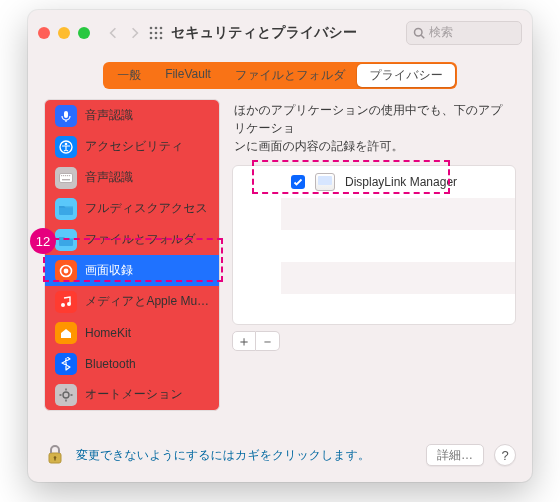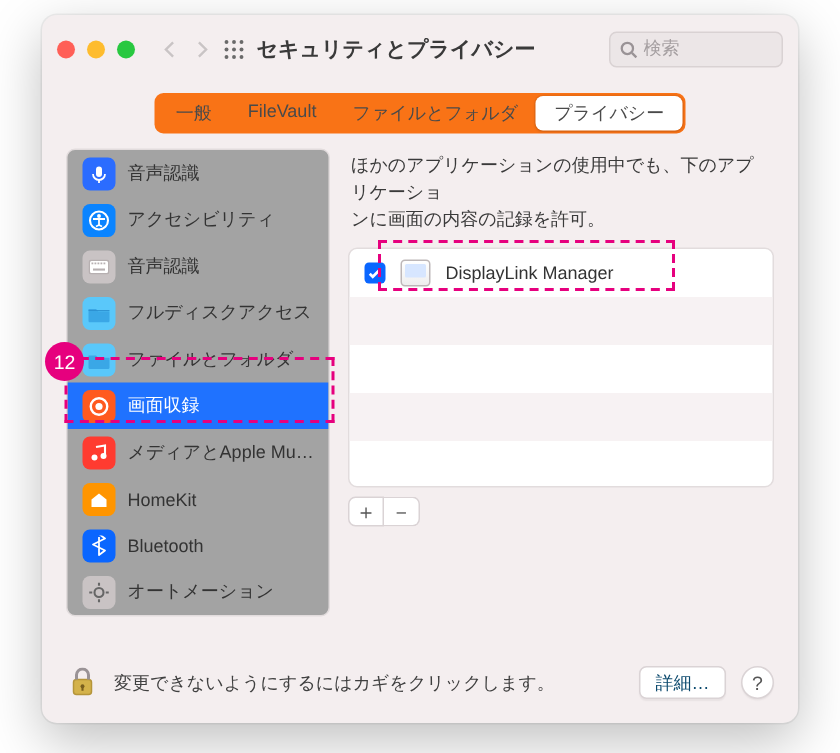--- a/index.html
+++ b/index.html
@@ -29,21 +29,21 @@
 
   
   .tabs-wrap { display:flex; justify-content:center; padding:6px 0 10px; }
   .tabs { display:flex; background:#f97316; border-radius:6px; padding:2px; gap:0; }
   .tab { padding:3px 12px; font-size:12px; color:#4a4a4a; border-radius:5px; }
   .tab.active { background:#fff; box-shadow:0 0 0 1px rgba(0,0,0,0.05), 0 1px 2px rgba(0,0,0,0.1); }
 
   
   .main { display:flex; padding:0 16px 0 16px; gap:12px; height:312px; }
   .sidebar {
-    width:176px; background:#a3a3a3; border:1px solid #e2dcdd; border-radius:6px; overflow:hidden;
+    width:176px; background:#ef4444; border:1px solid #e2dcdd; border-radius:6px; overflow:hidden;
     position:relative;
   }
   .sb-list { list-style:none; }
   .sb-item { display:flex; align-items:center; height:31px; padding:0 8px 0 10px; gap:8px; border-bottom:0; position:relative; }
   .sb-item.selected { background:#1f72ff; color:#fff; }
   .sb-item .ico { width:22px; height:22px; border-radius:5px; display:flex; align-items:center; justify-content:center; flex:0 0 auto; }
   .sb-item .lbl { font-size:12px; white-space:nowrap; overflow:hidden; text-overflow:ellipsis; }
   .sb-item.selected .lbl { color:#fff; }
 
   
@@ -51,37 +51,37 @@
   .ic-folder{ background:#5ac8fa; border-radius:4px; }
   .ic-orange{ background:#ff5a1f; color:#fff; }
   .ic-red   { background:#ff3b30; color:#fff; }
   .ic-home  { background:#ff9500; color:#fff; }
   .ic-bt    { background:#0a66ff; color:#fff; }
   .ic-grey  { background:#c9c3c4; color:#555; }
   .ic-mic   { background:#2b6cff; color:#fff; }
 
   .content { flex:1; display:flex; flex-direction:column; }
   .desc { font-size:12px; color:#3a3a3a; line-height:1.5; padding:2px 4px 10px 2px; }
-  .app-list { background:#fff; border:1px solid #e2dcdd; border-radius:6px; height:160px; overflow:hidden; }
+  .app-list { background:#fff; border:1px solid #e2dcdd; border-radius:6px; height:160px; overflow:hidden;padding-left:48px; }
   .app-row { display:flex; align-items:center; height:32px; gap:10px; padding:0 10px; }
   .app-row:nth-child(even){ background:#f7f2f3; }
   .chk { width:14px; height:14px; border-radius:3px; background:#0a66ff; display:flex; align-items:center; justify-content:center; color:#fff; font-size:11px; }
   .app-ico { width:20px; height:18px; border:1px solid #bdb7b8; border-radius:3px; background:linear-gradient(#fff,#eee); position:relative; }
   .app-ico:before { content:""; position:absolute; left:2px; right:2px; top:2px; bottom:5px; background:#d7e6ff; border-radius:1px; }
   .app-lbl { font-size:12px; color:#333; }
   .pm { display:flex; gap:0; margin-top:6px; }
   .pm button { width:24px; height:20px; background:#fff; border:1px solid #dad3d5; font-size:14px; line-height:1; color:#555; display:flex; align-items:center; justify-content:center; }
   .pm button:first-child { border-radius:5px 0 0 5px; }
   .pm button:last-child  { border-left:0; border-radius:0 5px 5px 0; }
 
   
   .footer { position:absolute; left:0; right:0; bottom:0; height:54px; display:flex; align-items:center; padding:0 16px; gap:10px; }
   .lock { width:22px; height:22px; display:flex; align-items:center; justify-content:center; color:#8f8687; }
-  .foot-txt { font-size:12px; color:#404040; flex:1; }
-  .btn { height:22px; padding:0 10px; background:#fff; border:1px solid #dad3d5; border-radius:5px; font-size:12px; color:#0c4a6e; display:flex; align-items:center; box-shadow:0 1px 1px rgba(0,0,0,0.05); }
+  .foot-txt { font-size:12px; color:#0369a1; flex:1; }
+  .btn { height:22px; padding:0 10px; background:#fff; border:1px solid #dad3d5; border-radius:5px; font-size:12px; color:#737373; display:flex; align-items:center; box-shadow:0 1px 1px rgba(0,0,0,0.05); }
   .help { width:22px; height:22px; border-radius:11px; background:#fff; border:1px solid #dad3d5; display:flex; align-items:center; justify-content:center; font-size:13px; color:#555; box-shadow:0 1px 1px rgba(0,0,0,0.05); }
 
   
   .dash-box { position:absolute; border:2px dashed #e6007e; pointer-events:none; }
   .ann-sidebar { left:43px; top:238px; width:180px; height:44px; }
   .ann-app     { left:252px; top:160px; width:198px; height:34px; }
   .badge { position:absolute; width:26px; height:26px; border-radius:50%; background:#e6007e; color:#fff; font-weight:400; font-size:13px; display:flex; align-items:center; justify-content:center; left:30px; top:228px; }
 
   
   svg { display:block; }

